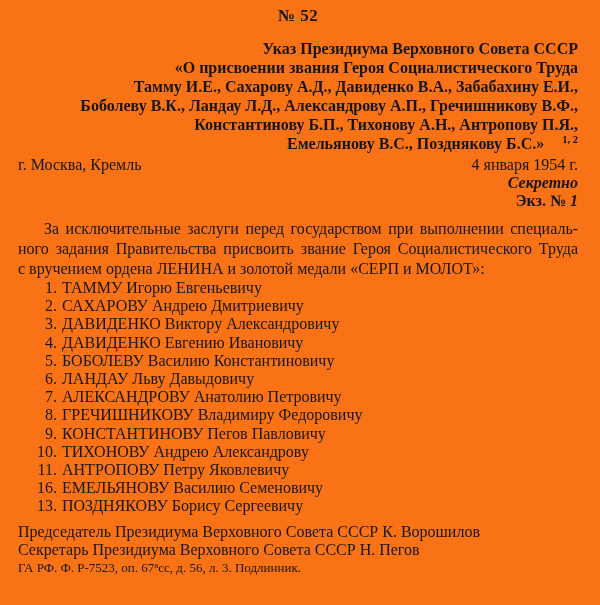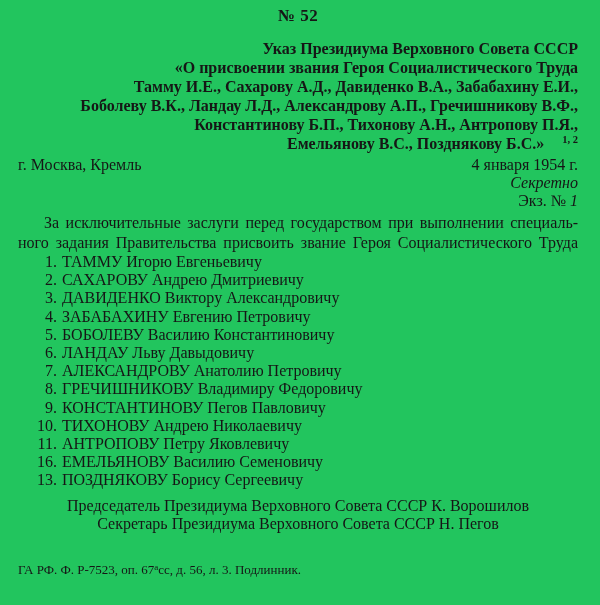--- a/index.html
+++ b/index.html
@@ -5,21 +5,21 @@
   html, body {
     margin: 0;
     padding: 0;
     background: #ffffff;
   }
   .page {
     position: relative;
     box-sizing: border-box;
     width: 600px;
     height: 605px;
-    background: #22c55e;
+    background: #f97316;
     color: #161616;
     font-family: "Liberation Serif", "DejaVu Serif", serif;
     font-size: 16px;
     padding: 6px 22px 0 18px;
     overflow: hidden;
   }
   .doc-number {
     text-align: center;
     font-weight: bold;
     font-size: 17px;
@@ -43,47 +43,48 @@
   .meta-row {
     margin-top: 0;
     display: flex;
     justify-content: space-between;
     line-height: 19px;
     align-items: flex-end;
   }
   .right-block {
     text-align: right;
     line-height: 17.5px;
+    font-weight: bold;
   }
   .italic { font-style: italic; }
   .copy-num { font-style: italic; margin-left: 4px; }
   .para {
-    margin-top: 4px;
+    margin-top: 10px;
     line-height: 20px;
   }
   .para .indent { text-indent: 26px; }
   .just {
     text-align: justify;
     text-align-last: justify;
   }
   .recipient-list { line-height: 18.2px; }
   .recipient-row { display: flex; }
   .recipient-row .num {
     flex: 0 0 39px;
     width: 39px;
     text-align: right;
     padding-right: 5px;
   }
   .signatures {
     margin-top: 7px;
-    text-align: center;
+    text-align: left;
     line-height: 18.5px;
   }
   .archive-ref {
-    margin-top: 28px;
+    margin-top: 0;
     font-size: 13px;
     line-height: 16px;
   }
   .archive-sup {
     font-size: 9px;
     position: relative;
     top: -4px;
   }
 </style>
 </head>
@@ -108,38 +109,39 @@
   </div>
 
   <div class="right-block">
     <div class="italic">Секретно</div>
     <div><span>Экз. №</span><span class="copy-num">1</span></div>
   </div>
 
   <div class="para">
     <div class="indent just">За исключительные заслуги перед государством при выполнении специаль-</div>
     <div class="just">ного задания Правительства присвоить звание Героя Социалистического Труда</div>
+    <div>с вручением ордена ЛЕНИНА и золотой медали «СЕРП и МОЛОТ»:</div>
   </div>
 
   <div class="recipient-list">
     <div class="recipient-row">
       <span class="num">1.</span>
       <span>ТАММУ Игорю Евгеньевичу</span>
     </div>
     <div class="recipient-row">
       <span class="num">2.</span>
       <span>САХАРОВУ Андрею Дмитриевичу</span>
     </div>
     <div class="recipient-row">
       <span class="num">3.</span>
       <span>ДАВИДЕНКО Виктору Александровичу</span>
     </div>
     <div class="recipient-row">
       <span class="num">4.</span>
-      <span>ЗАБАБАХИНУ Евгению Петровичу</span>
+      <span>ДАВИДЕНКО Евгению Ивановичу</span>
     </div>
     <div class="recipient-row">
       <span class="num">5.</span>
       <span>БОБОЛЕВУ Василию Константиновичу</span>
     </div>
     <div class="recipient-row">
       <span class="num">6.</span>
       <span>ЛАНДАУ Льву Давыдовичу</span>
     </div>
     <div class="recipient-row">
@@ -149,21 +151,21 @@
     <div class="recipient-row">
       <span class="num">8.</span>
       <span>ГРЕЧИШНИКОВУ Владимиру Федоровичу</span>
     </div>
     <div class="recipient-row">
       <span class="num">9.</span>
       <span>КОНСТАНТИНОВУ Пегов Павловичу</span>
     </div>
     <div class="recipient-row">
       <span class="num">10.</span>
-      <span>ТИХОНОВУ Андрею Николаевичу</span>
+      <span>ТИХОНОВУ Андрею Александрову</span>
     </div>
     <div class="recipient-row">
       <span class="num">11.</span>
       <span>АНТРОПОВУ Петру Яковлевичу</span>
     </div>
     <div class="recipient-row">
       <span class="num">16.</span>
       <span>ЕМЕЛЬЯНОВУ Василию Семеновичу</span>
     </div>
     <div class="recipient-row">

